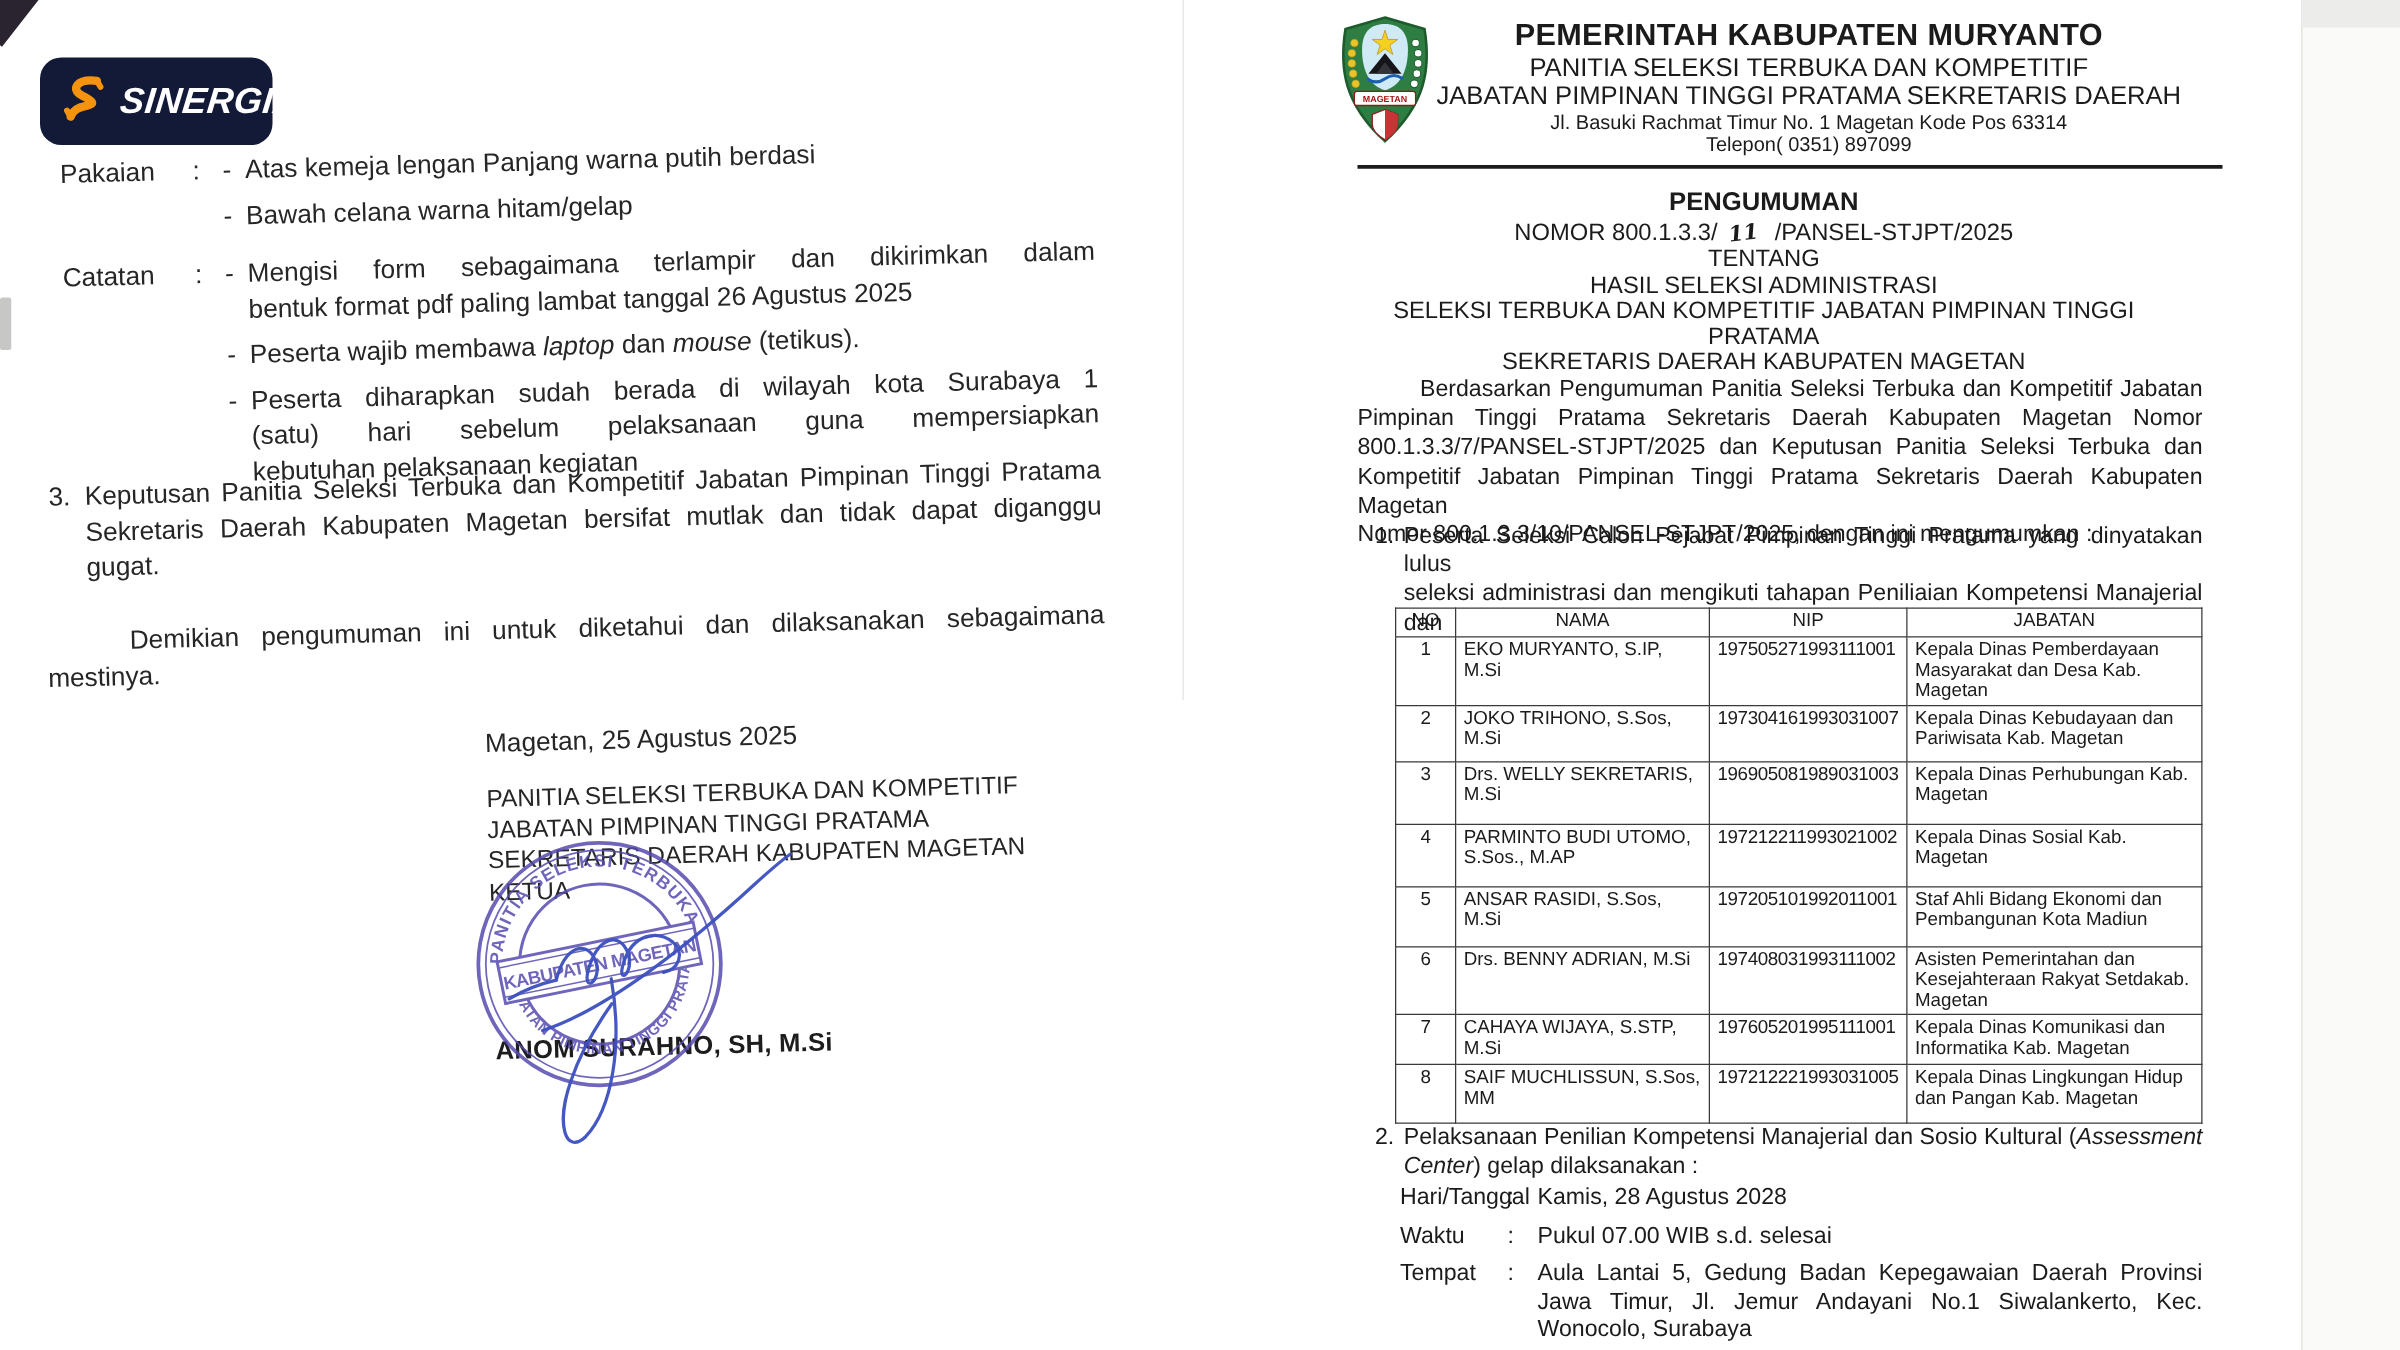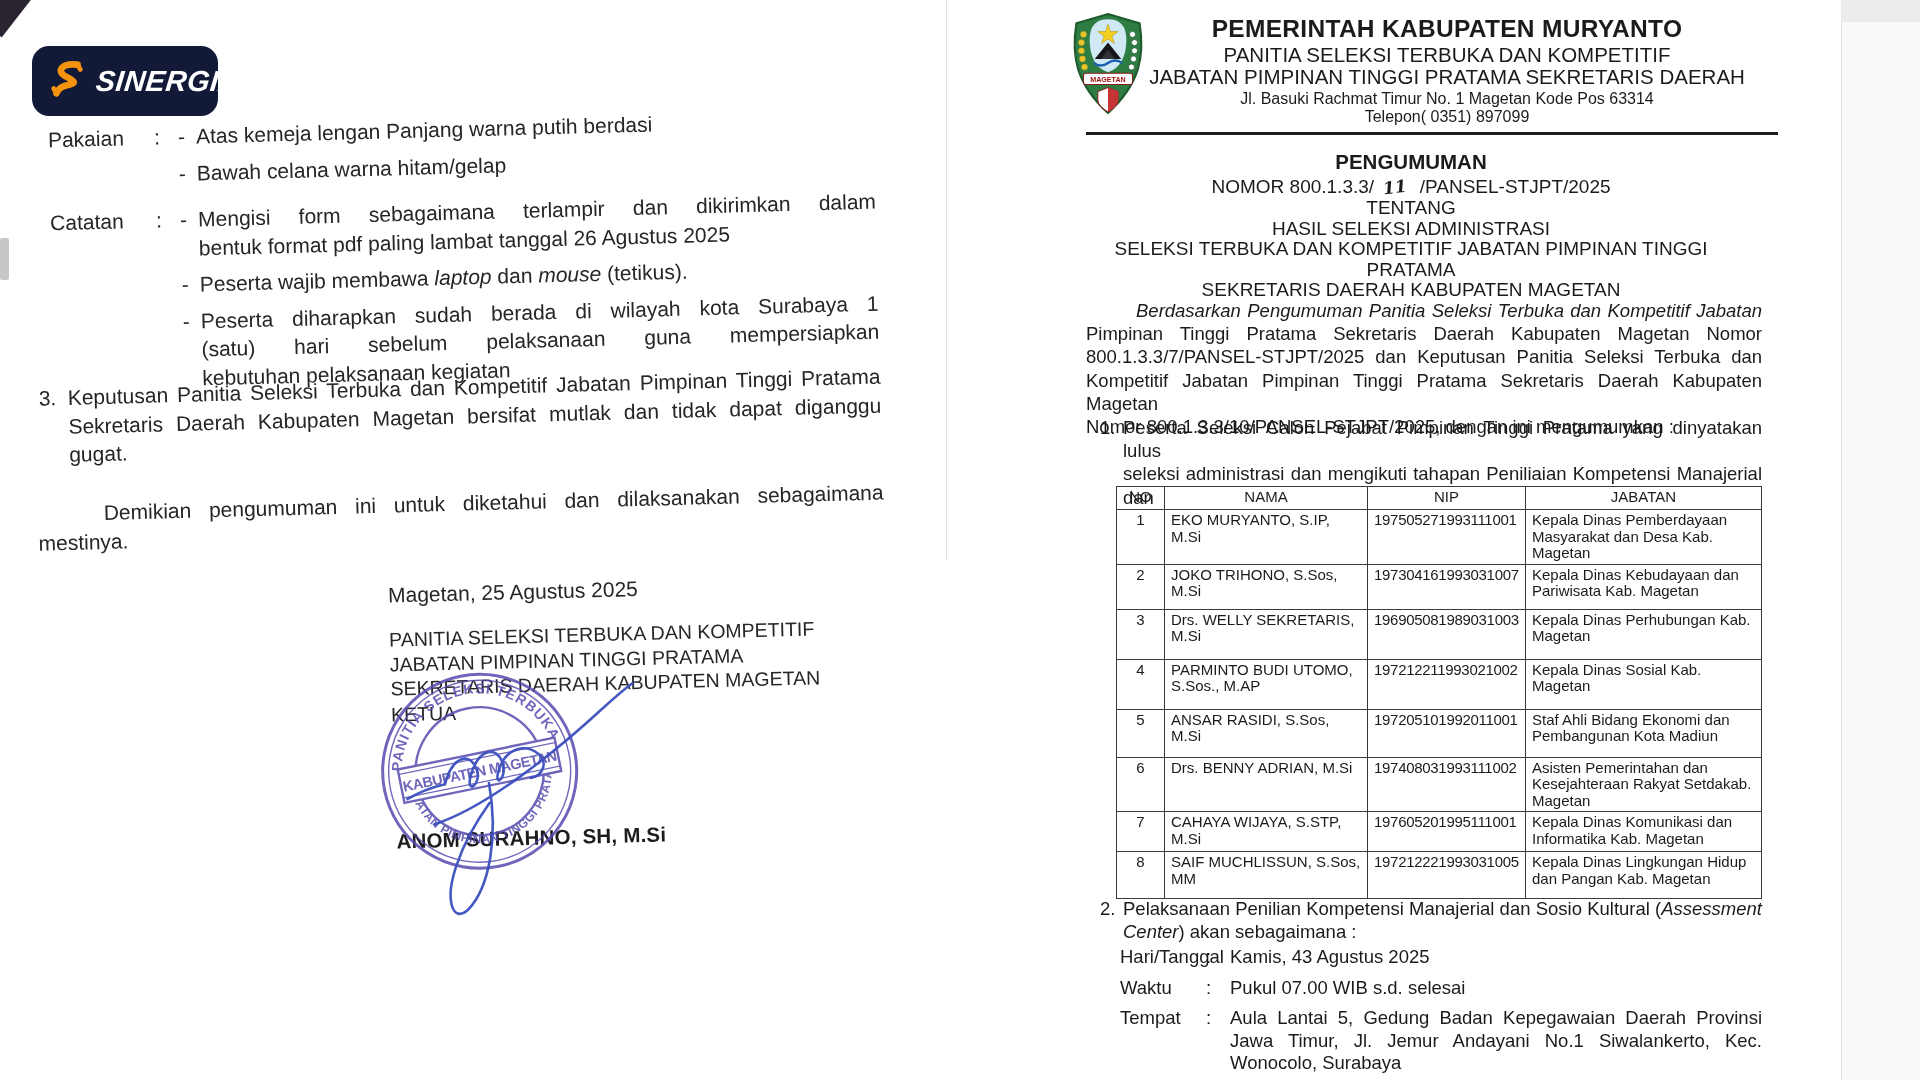--- a/index.html
+++ b/index.html
@@ -250,21 +250,21 @@
       <div class="rp-nomor">
         <span>NOMOR  800.1.3.3/</span><span class="hand">11</span><span>/PANSEL-STJPT/2025</span>
       </div>
       <div>TENTANG</div>
       <div>HASIL SELEKSI ADMINISTRASI</div>
       <div>SELEKSI TERBUKA DAN KOMPETITIF JABATAN PIMPINAN TINGGI PRATAMA</div>
       <div>SEKRETARIS DAERAH KABUPATEN MAGETAN</div>
     </div>
 
     <div class="rp-par">
-      <div class="ln jl" style="padding-left:50px;font-style:italic;"><span>Berdasarkan Pengumuman Panitia Seleksi Terbuka dan Kompetitif Jabatan</span></div>
+      <div class="ln jl" style="padding-left:50px;"><span>Berdasarkan Pengumuman Panitia Seleksi Terbuka dan Kompetitif Jabatan</span></div>
       <div class="ln jl"><span>Pimpinan Tinggi Pratama Sekretaris Daerah Kabupaten Magetan Nomor</span></div>
       <div class="ln jl"><span>800.1.3.3/7/PANSEL-STJPT/2025 dan Keputusan Panitia Seleksi Terbuka dan</span></div>
       <div class="ln jl"><span>Kompetitif Jabatan Pimpinan Tinggi Pratama Sekretaris Daerah Kabupaten Magetan</span></div>
       <div class="ln"><span>Nomor 800.1.3.3/10/PANSEL-STJPT/2025, dengan ini mengumumkan :</span></div>
     </div>
 
     <div class="rp-item rp-item1">
       <div class="num ln">1.</div>
       <div class="itext">
         <div class="ln jl"><span>Peserta Seleksi Calon Pejabat Pimpinan Tinggi Pratama yang dinyatakan lulus</span></div>
@@ -330,30 +330,30 @@
             <td class="c-nip">197212221993031005</td>
             <td>Kepala Dinas Lingkungan Hidup dan Pangan Kab. Magetan</td>
           </tr>
       </tbody>
     </table>
 
     <div class="rp-item rp-item2">
       <div class="num ln">2.</div>
       <div class="itext">
         <div class="ln jl"><span>Pelaksanaan Penilian Kompetensi Manajerial dan Sosio Kultural (</span><span class="it">Assessment</span></div>
-        <div class="ln"><span class="it">Center</span><span>) akan sebagaimana :</span></div>
+        <div class="ln"><span class="it">Center</span><span>) gelap dilaksanakan :</span></div>
       </div>
     </div>
 
     <div class="rp-details">
       <div class="drow">
         <div class="dlabel">Hari/Tanggal</div>
         <div class="dcolon">:</div>
         <div class="dval">
-            <div class="ln"><span>Kamis, 43 Agustus 2025</span></div>
+            <div class="ln"><span>Kamis, 28 Agustus 2028</span></div>
           </div>
       </div>
       <div class="drow">
         <div class="dlabel">Waktu</div>
         <div class="dcolon">:</div>
         <div class="dval">
             <div class="ln"><span>Pukul 07.00 WIB s.d. selesai</span></div>
           </div>
       </div>
       <div class="drow">

